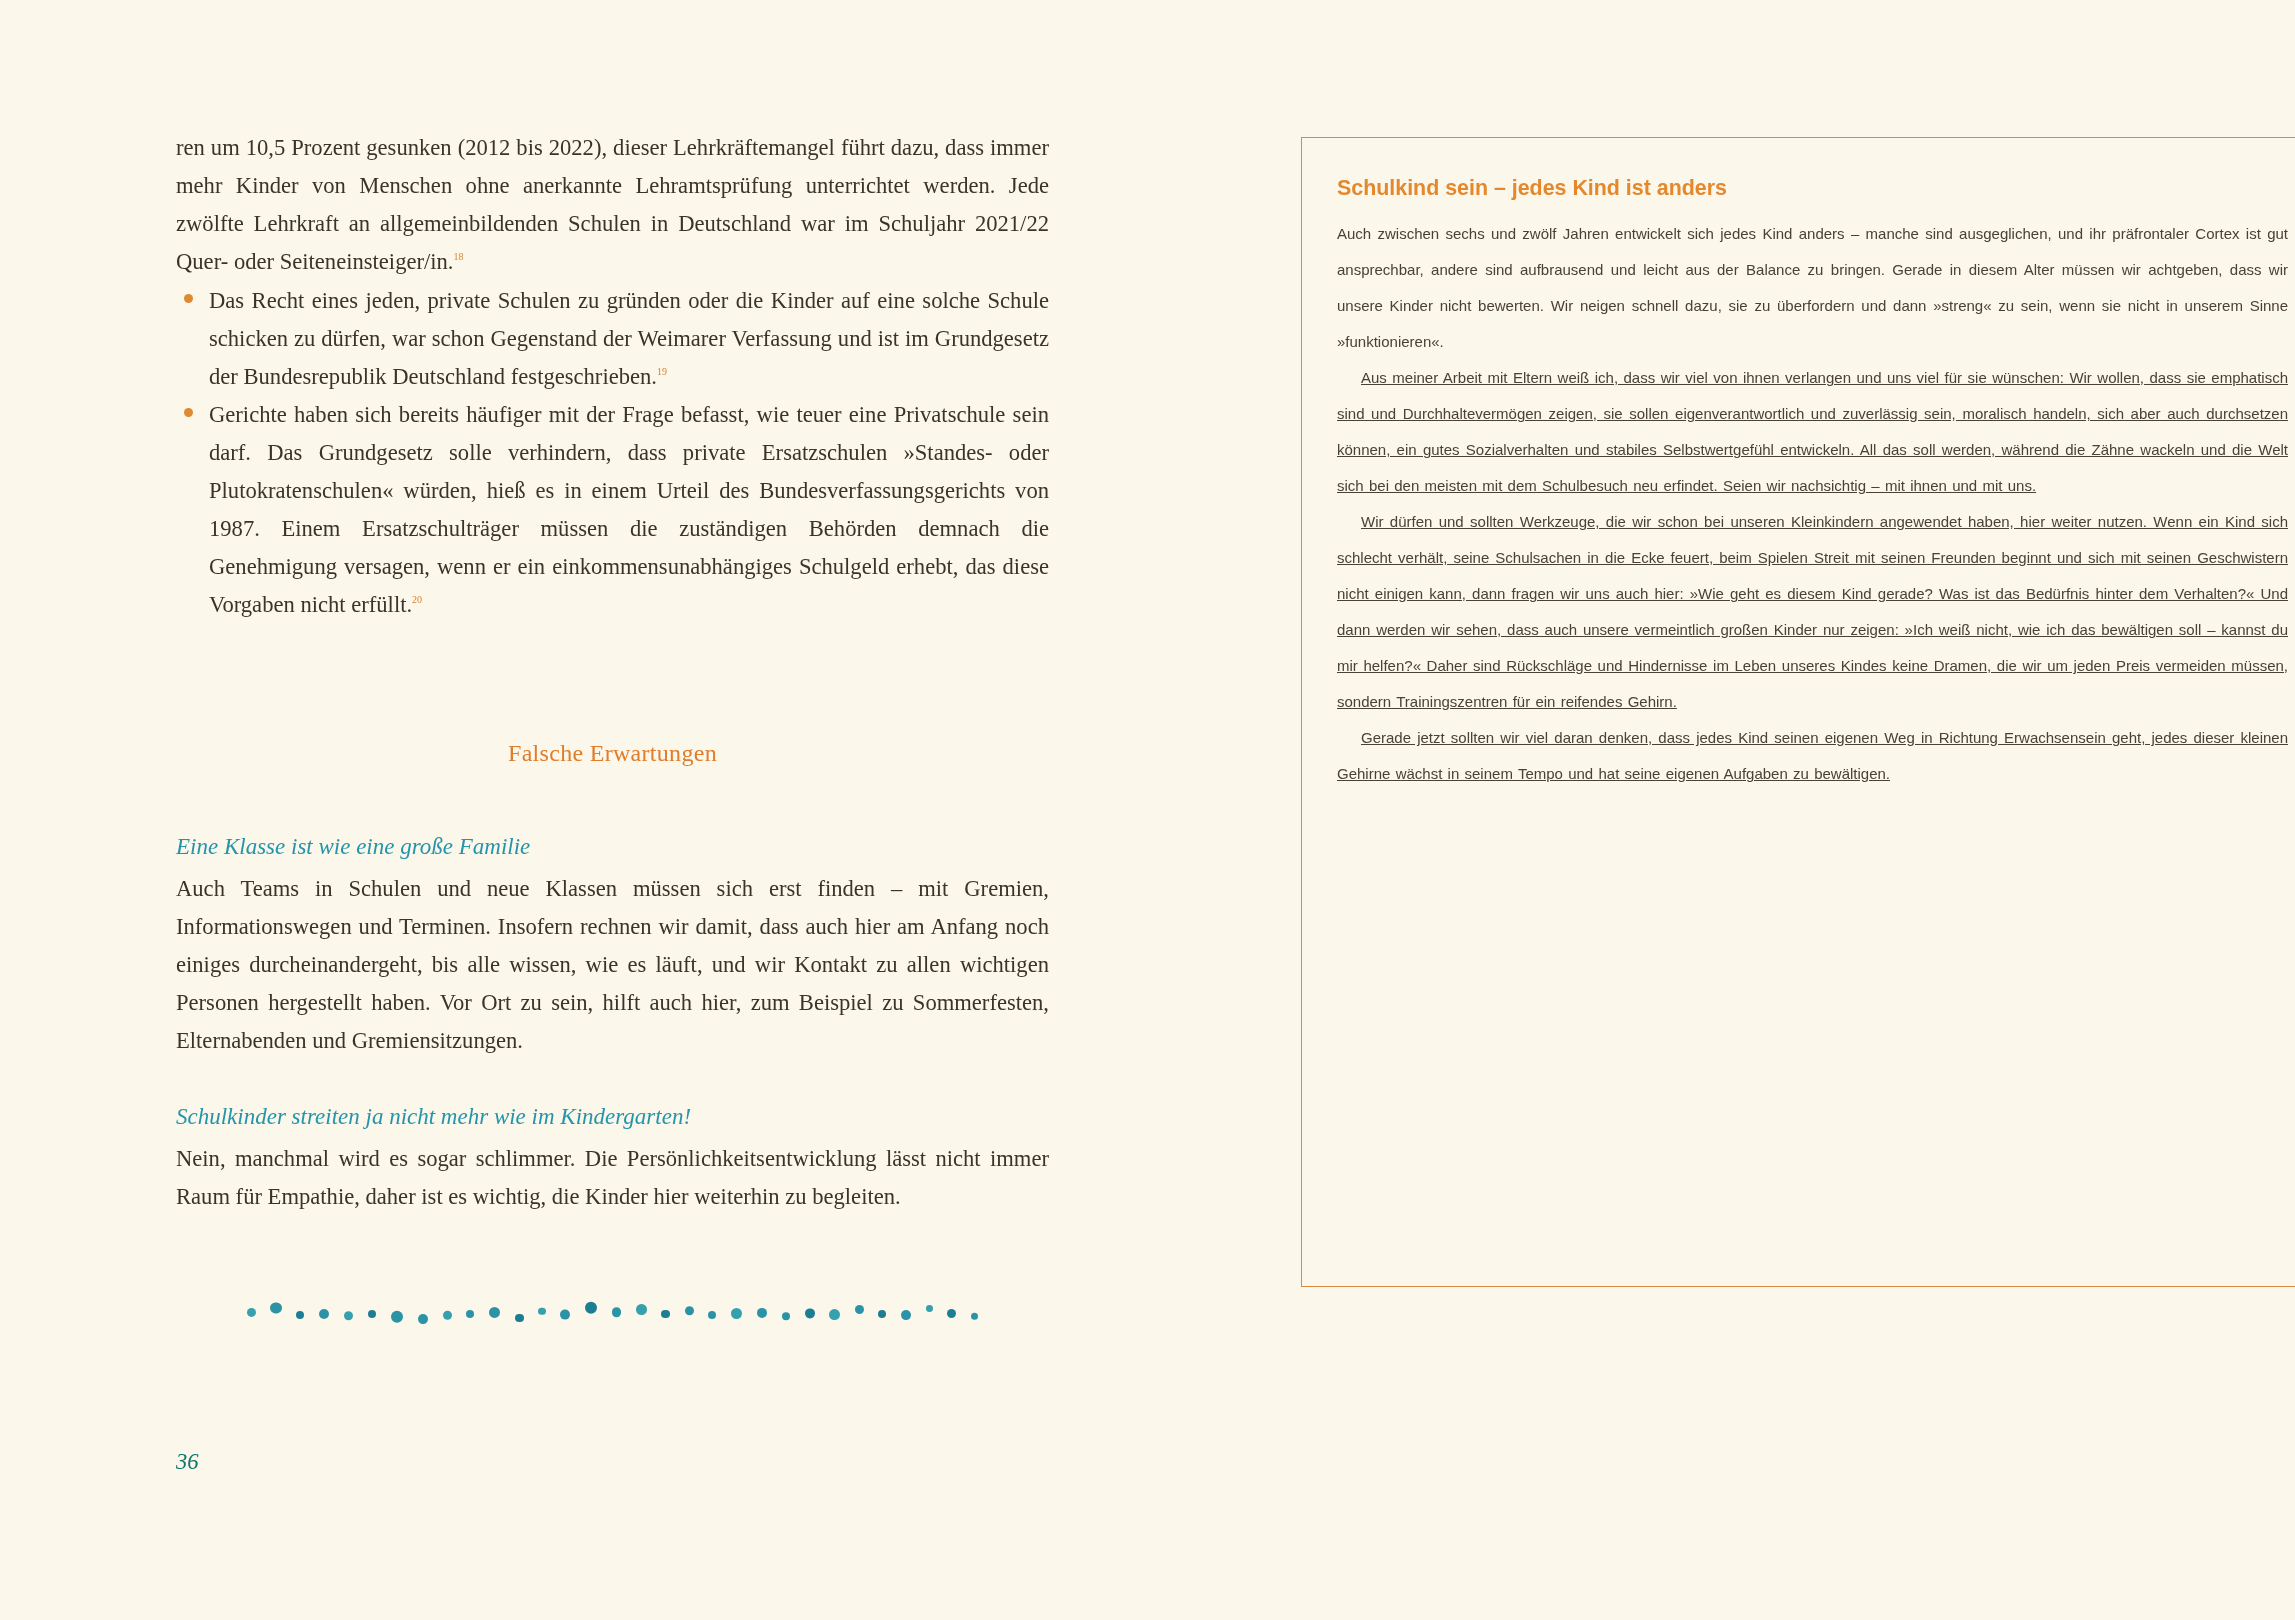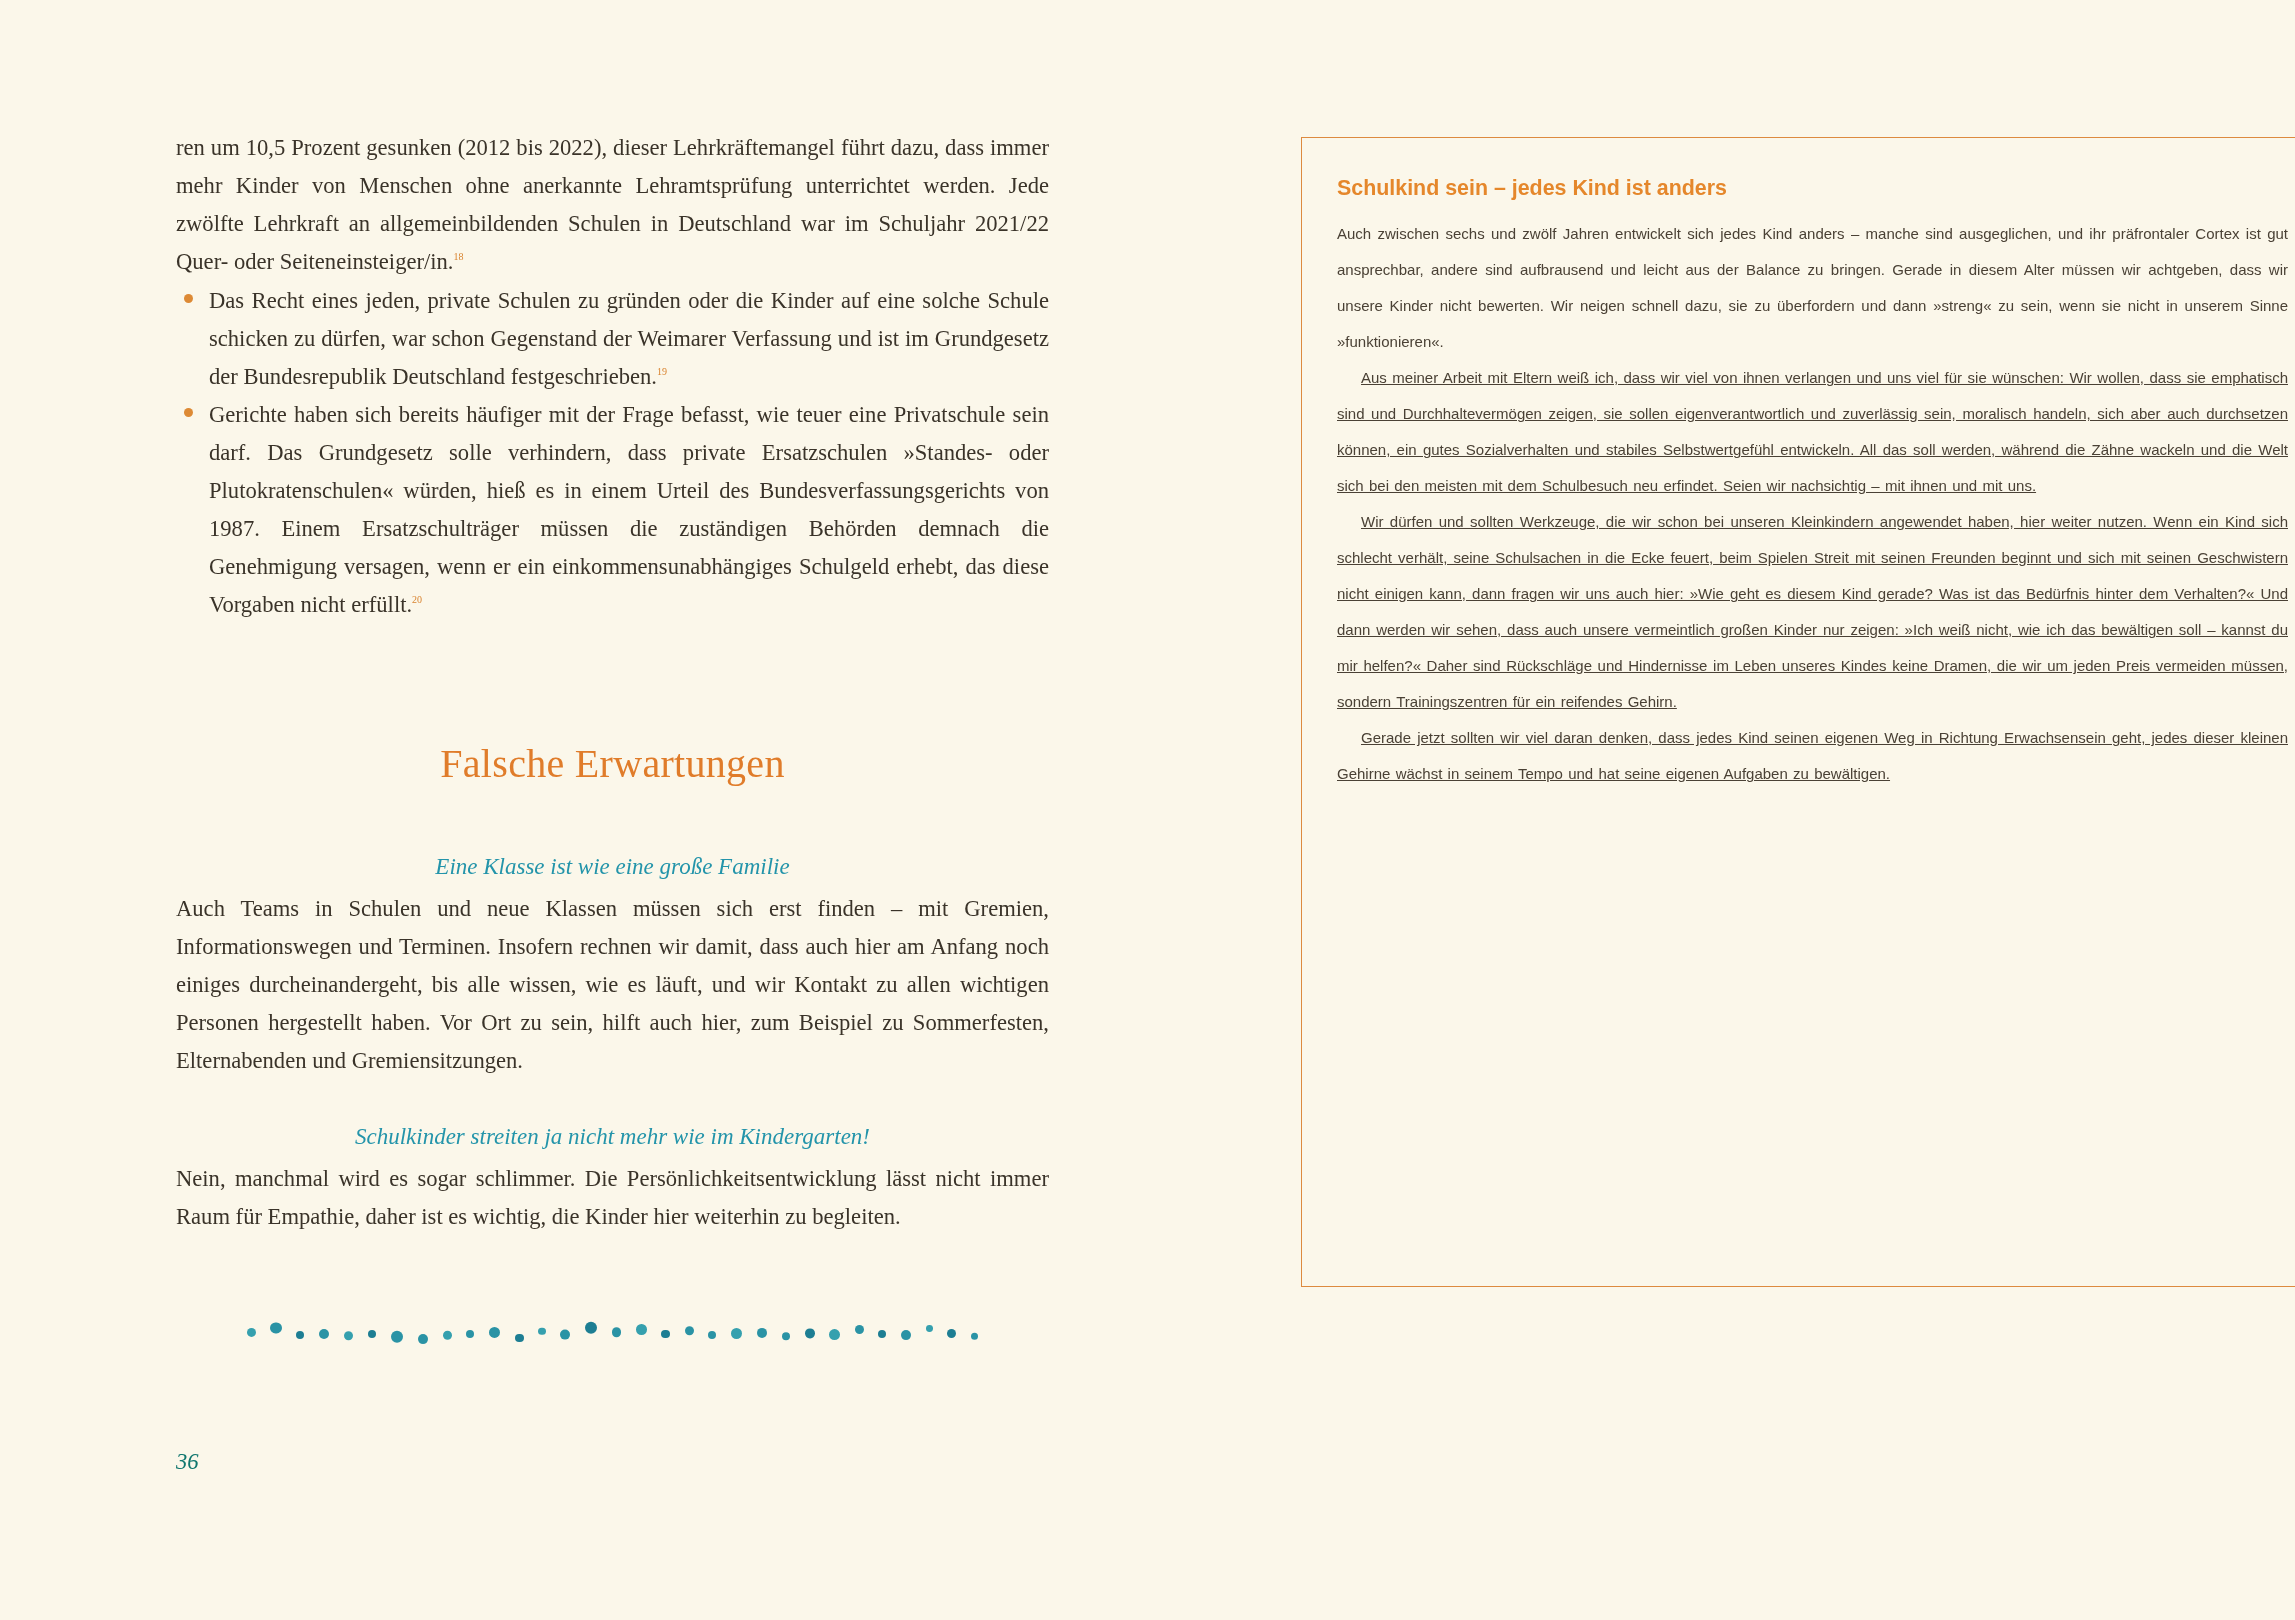--- a/index.html
+++ b/index.html
@@ -49,27 +49,26 @@
     top: 12.4px;
     width: 9px;
     height: 9px;
     border-radius: 50%;
     background: #dd8a35;
   }
   .section-heading {
     margin-top: 116px;
     text-align: center;
     color: #e07c2a;
-    font-size: 40px;
+    font-size: 24px;
     font-weight: normal;
     letter-spacing: 0.3px;
   }
   .sub-heading {
     margin-top: 67px;
-    text-align: center;
     color: #2394aa;
     font-style: italic;
     font-size: 23px;
   }
   .sub-heading.second { margin-top: 44px; }
   .para { margin-top: 10.2px; }
 
   .dots-row {
     margin-top: 86px;
     display: flex;

